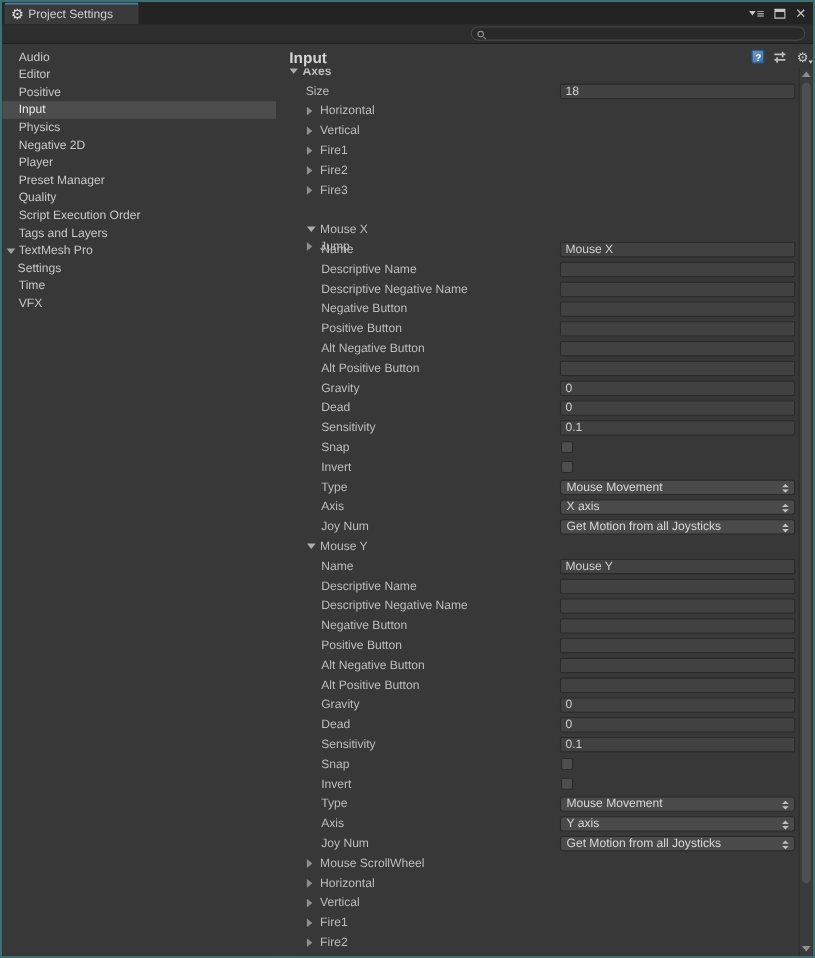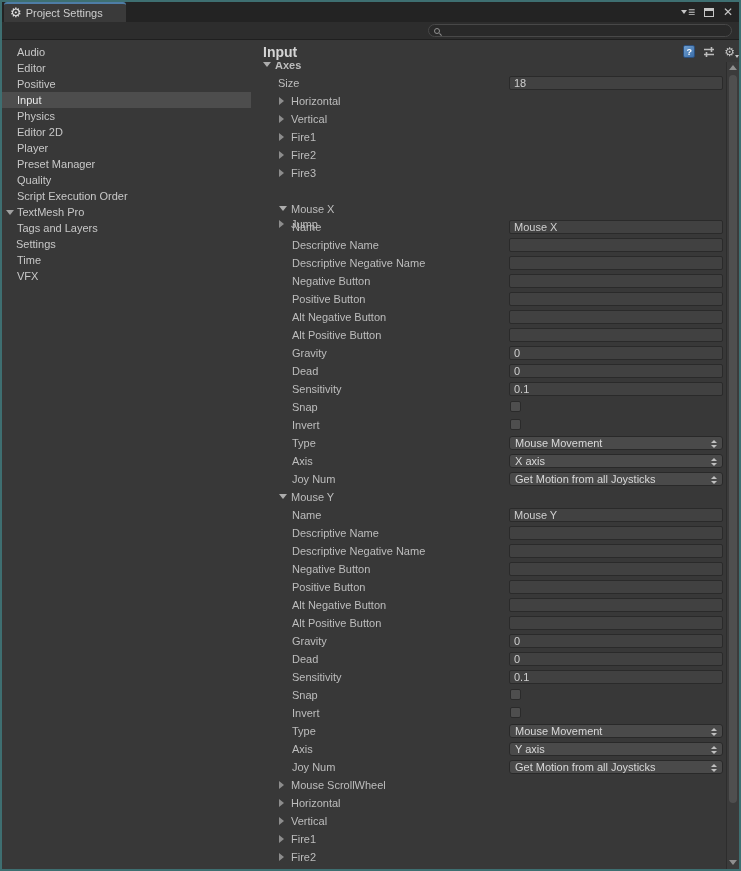--- a/index.html
+++ b/index.html
@@ -112,27 +112,27 @@
     </div>
   </div>
 
   <div class="body">
     <div class="sidebar">
         <div class="side-item"><span>Audio</span></div>
         <div class="side-item"><span>Editor</span></div>
         <div class="side-item"><span>Positive</span></div>
         <div class="side-item selected"><span>Input</span></div>
         <div class="side-item"><span>Physics</span></div>
-        <div class="side-item"><span>Editor 2D</span></div>
+        <div class="side-item"><span>Negative 2D</span></div>
         <div class="side-item"><span>Player</span></div>
         <div class="side-item"><span>Preset Manager</span></div>
         <div class="side-item"><span>Quality</span></div>
         <div class="side-item"><span>Script Execution Order</span></div>
+        <div class="side-item"><span>Tags and Layers</span></div>
         <div class="side-item"><span class="side-tri"></span><span>TextMesh Pro</span></div>
-        <div class="side-item"><span>Tags and Layers</span></div>
         <div class="side-item child"><span>Settings</span></div>
         <div class="side-item"><span>Time</span></div>
         <div class="side-item"><span>VFX</span></div>
       </div>
 
     <div class="main">
       <div class="main-header">
         <span class="main-title">Input</span>
         <span class="header-icons">
           <span class="help-ic">?</span>

